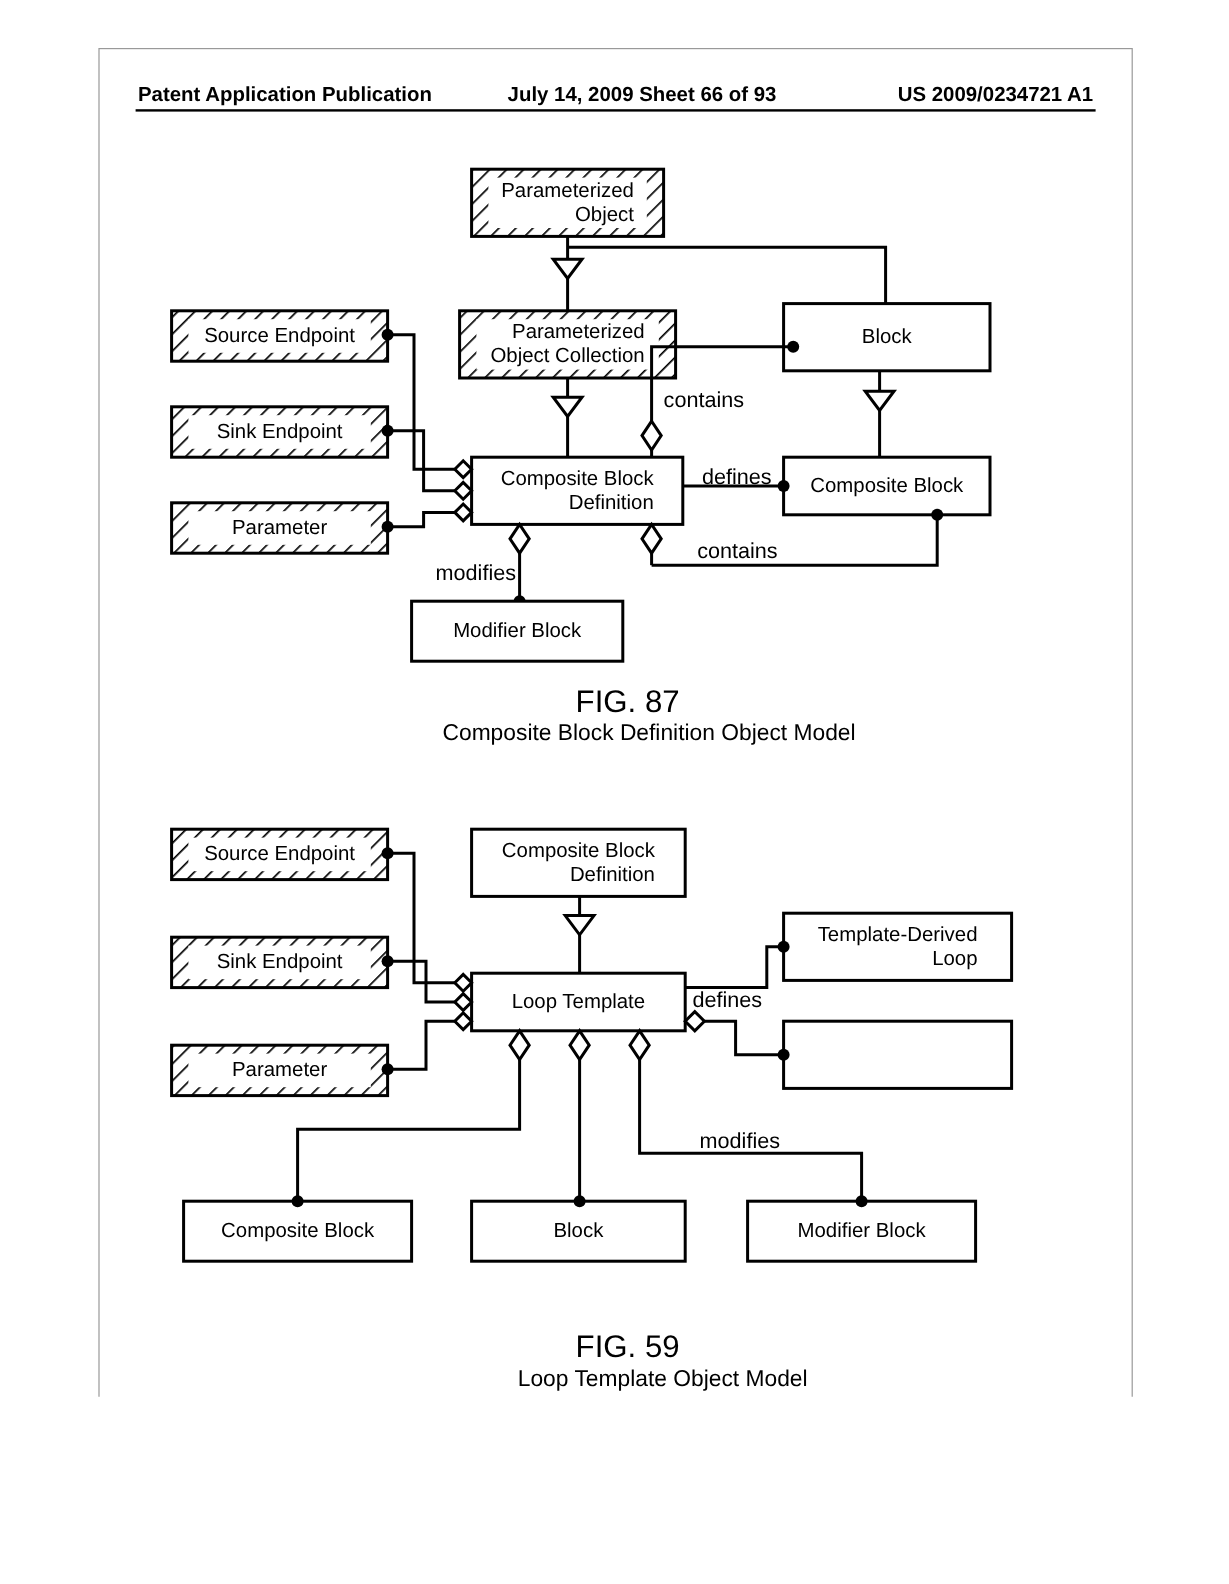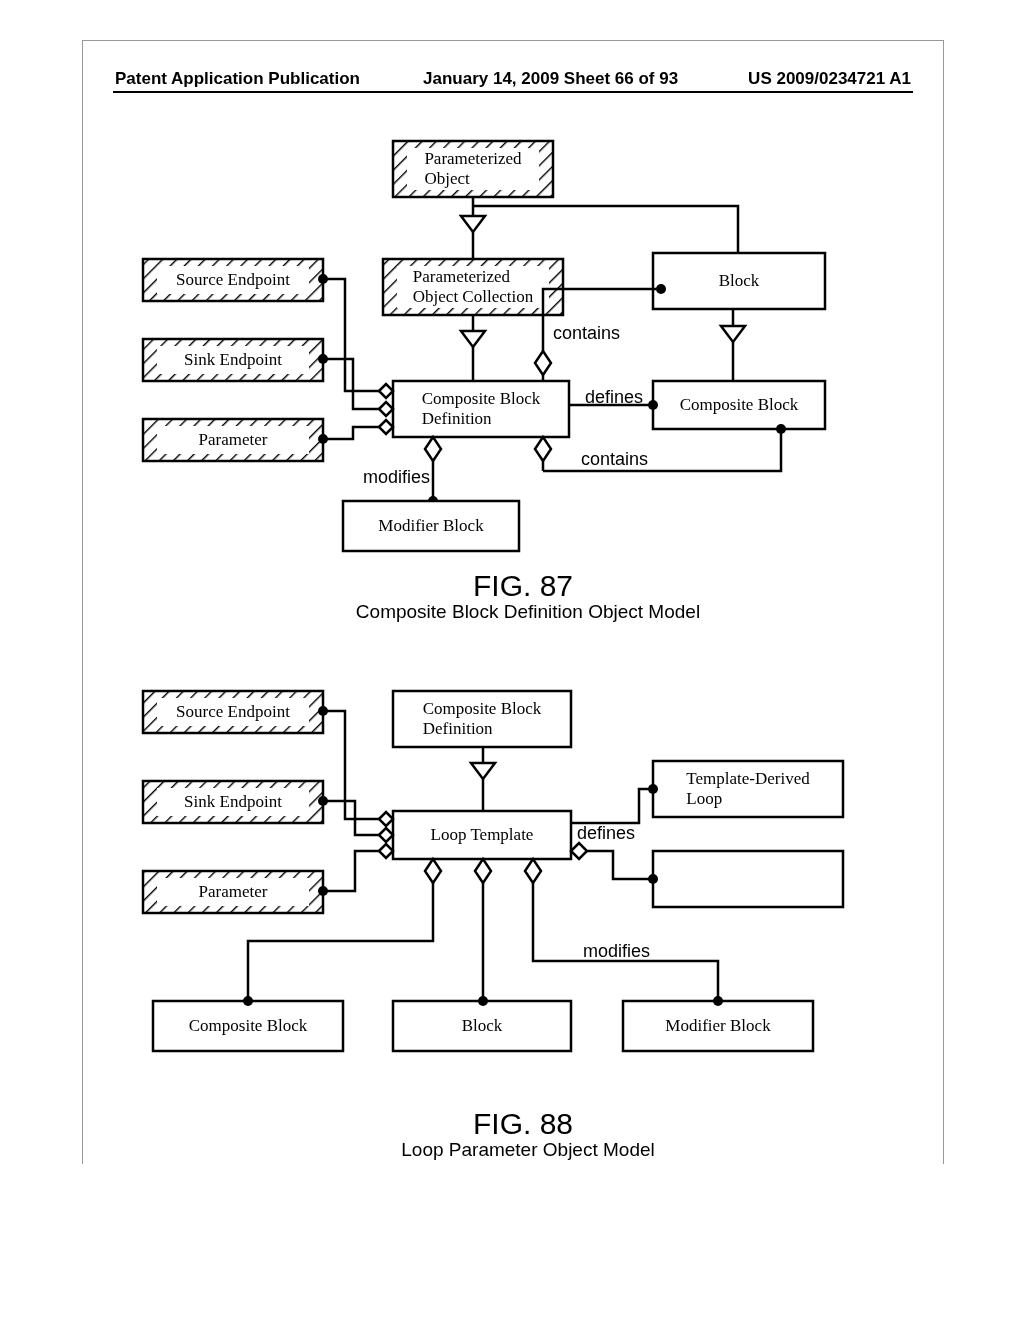--- a/index.html
+++ b/index.html
@@ -40,50 +40,50 @@
   svg {
     position: absolute;
     left: 0;
     top: 0;
   }
   .boxlbl {
     position: absolute;
     display: flex;
     align-items: center;
     justify-content: center;
-    text-align: left;
+    text-align: right;
     font-size: 17px;
-    font-family: Liberation Serif, serif;
+    font-family: Liberation Sans, sans-serif;
     line-height: 1.15;
     padding: 2px;
     box-sizing: border-box;
   }
   .cap-big {
     position: absolute;
-    font-size: 30px;
+    font-size: 26px;
     text-align: center;
   }
   .cap-sub {
     position: absolute;
     font-size: 19px;
-    text-align: center;
+    text-align: right;
   }
   .edge-lbl {
     position: absolute;
     font-size: 18px;
   }
 </style>
 </head>
 <body>
 
 <div class="page">
   <div class="inner">
 
     <div class="hdr" style="left:32px">Patent Application Publication</div>
-    <div class="hdr" style="left:340px">January 14, 2009  Sheet 66 of 93</div>
+    <div class="hdr" style="left:340px">July 14, 2009  Sheet 66 of 93</div>
     <div class="hdr" style="right:32px">US 2009/0234721 A1</div>
     <div class="hline"></div>
 
     <svg width="860" height="1240">
       <defs>
         <pattern id="hatch" patternUnits="userSpaceOnUse" width="10" height="10" patternTransform="rotate(45)">
           <rect width="10" height="10" fill="#fff"></rect>
           <line x1="0" y1="0" x2="0" y2="10" stroke="#000" stroke-width="2.8"></line>
         </pattern>
       </defs>
@@ -266,17 +266,17 @@
     <div class="boxlbl" style="left:74px;top:837px;width:152px;height:28px">Parameter</div>
     <div class="boxlbl" style="left:570px;top:720px;width:190px;height:56px">Template-Derived<br>Loop</div>
     <div class="boxlbl" style="left:310px;top:770px;width:178px;height:48px">Loop Template</div>
     <div class="boxlbl" style="left:70px;top:960px;width:190px;height:50px">Composite Block</div>
     <div class="boxlbl" style="left:310px;top:960px;width:178px;height:50px">Block</div>
     <div class="boxlbl" style="left:540px;top:960px;width:190px;height:50px">Modifier Block</div>
 
     <div class="edge-lbl" style="left:494px;top:782px">defines</div>
     <div class="edge-lbl" style="left:500px;top:900px">modifies</div>
 
-    <div class="cap-big" style="left:370px;top:1066px;width:140px">FIG. 88</div>
-    <div class="cap-sub" style="left:300px;top:1098px;width:290px">Loop Parameter Object Model</div>
+    <div class="cap-big" style="left:370px;top:1066px;width:140px">FIG. 59</div>
+    <div class="cap-sub" style="left:300px;top:1098px;width:290px">Loop Template Object Model</div>
 
   </div>
 </div>
 
 </body></html>

